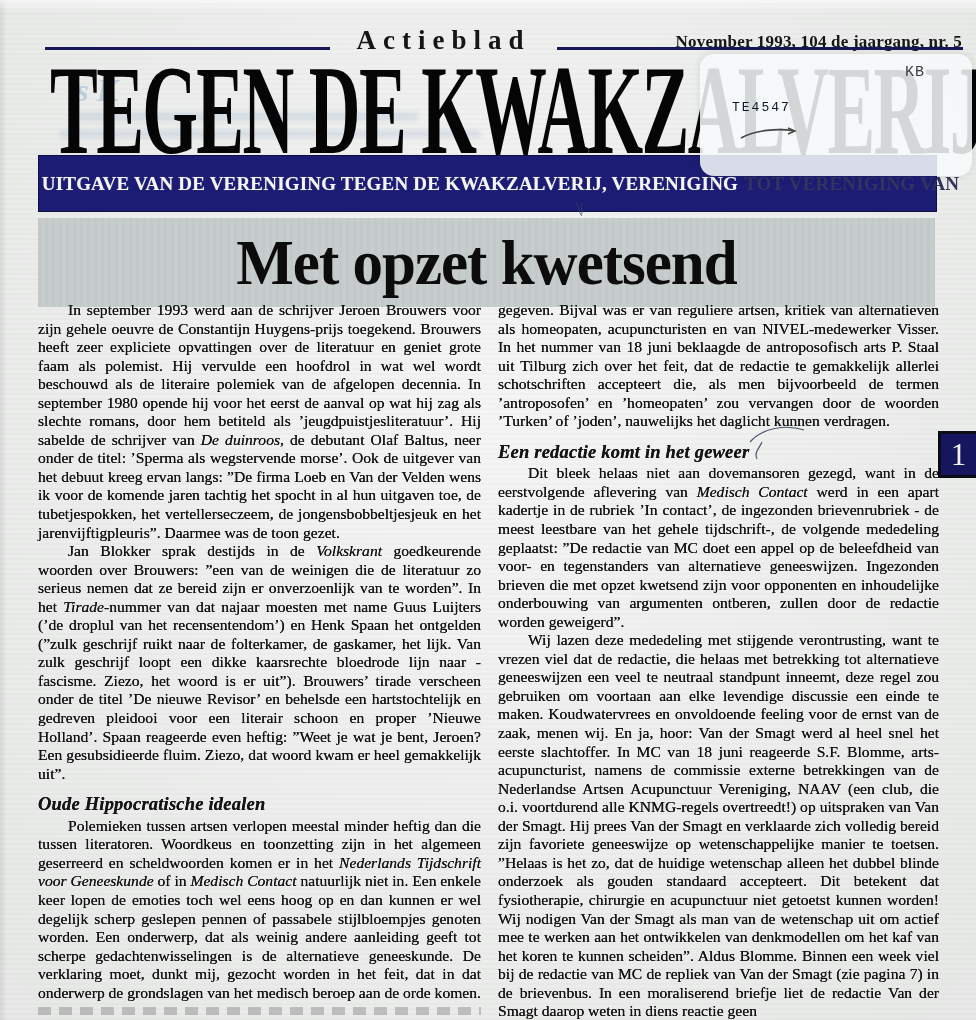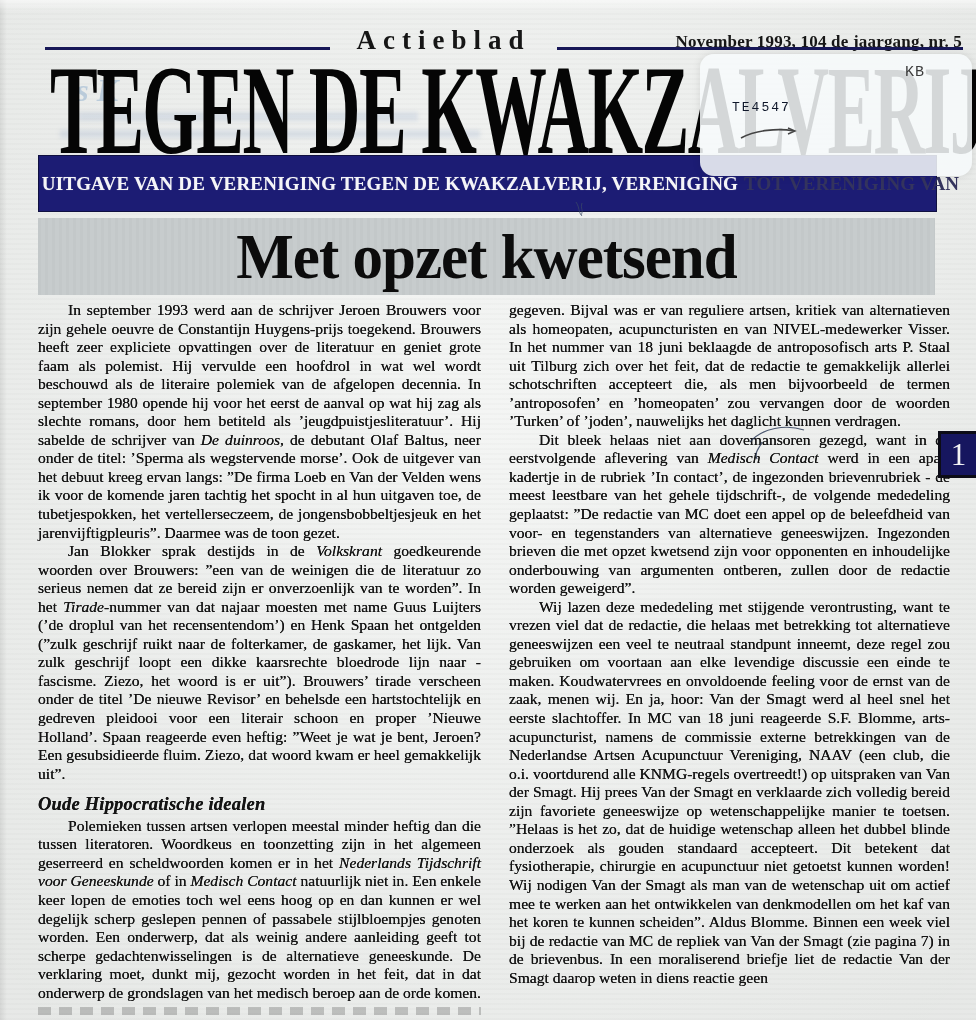--- a/index.html
+++ b/index.html
@@ -47,31 +47,31 @@
     border:1px solid #101040;box-sizing:border-box;}
   .banner-lines{position:absolute;left:0;top:0;width:100%;height:100%;z-index:7;
     display:flex;flex-direction:column;justify-content:center;align-items:center;gap:1px;margin-left:13px;}
   .banner-row{display:flex;justify-content:center;white-space:nowrap;
     color:#f5f5f8;font-weight:bold;font-size:19px;line-height:24px;letter-spacing:.2px;
     text-shadow:0 0 1px rgba(255,255,255,.4);}
   .banner-row .overlap{color:#34345e;margin-left:6px;text-shadow:none;}
   .pen-mark-banner{position:absolute;left:570px;top:200px;z-index:8;}
 
   
-  .headline-bar{position:absolute;left:38px;top:218px;width:897px;height:77px;background:#c7cccd;
+  .headline-bar{position:absolute;left:38px;top:218px;width:897px;height:89px;background:#c7cccd;
     background-image:repeating-linear-gradient(90deg, rgba(0,0,0,.02) 0 3px, transparent 3px 7px);
     display:flex;align-items:center;justify-content:center;}
   .headline-bar h1{margin:0;font-size:61px;font-weight:bold;color:#0c0c0c;letter-spacing:-1px;
     transform:scaleY(1.04);}
 
   
   .col{position:absolute;top:301px;font-size:15.6px;line-height:18.55px;text-align:justify;
     color:#141414;text-shadow:0 0 .4px currentColor;}
   .col-left{left:38px;width:443px;}
-  .col-right{left:509px;width:441px;}
+  .col-right{left:498px;width:441px;}
   .col p{margin:0;text-indent:30px;}
   .col p.noindent{text-indent:0;}
   .col h3{margin:12px 0 3px 0;font-size:18.5px;font-style:italic;font-weight:bold;letter-spacing:.2px;
     text-align:left;text-indent:0;}
   .col em{font-style:italic;}
   .cut-strip{margin-top:5px;height:8px;opacity:.4;filter:blur(.7px);
     background:repeating-linear-gradient(90deg, rgba(30,30,30,.55) 0 13px, transparent 13px 21px);}
 
   
   .page-badge{position:absolute;left:938px;top:431px;width:38px;height:47px;z-index:4;
@@ -123,20 +123,21 @@
 
 <div class="col col-left">
     <p><span>In september 1993 werd aan de schrijver Jeroen Brouwers voor zijn gehele oeuvre de Constantijn Huygens-prijs toegekend. Brouwers heeft zeer expliciete opvattingen over de literatuur en geniet grote faam als polemist. Hij vervulde een hoofdrol in wat wel wordt beschouwd als de literaire polemiek van de afgelopen decennia. In september 1980 opende hij voor het eerst de aanval op wat hij zag als slechte romans, door hem betiteld als ’jeugdpuistjesliteratuur’. Hij sabelde de schrijver van </span><em>De duinroos</em><span>, de debutant Olaf Baltus, neer onder de titel: ’Sperma als wegstervende morse’. Ook de uitgever van het debuut kreeg ervan langs: ”De firma Loeb en Van der Velden wens ik voor de komende jaren tachtig het spocht in al hun uitgaven toe, de tubetjespokken, het vertellerseczeem, de jongensbobbeltjesjeuk en het jarenvijftigpleuris”. Daarmee was de toon gezet.</span></p>
     <p><span>Jan Blokker sprak destijds in de </span><em>Volkskrant</em><span> goedkeurende woorden over Brouwers: ”een van de weinigen die de literatuur zo serieus nemen dat ze bereid zijn er onverzoenlijk van te worden”. In het </span><em>Tirade</em><span>-nummer van dat najaar moesten met name Guus Luijters (’de droplul van het recensentendom’) en Henk Spaan het ontgelden (”zulk geschrijf ruikt naar de folterkamer, de gaskamer, het lijk. Van zulk geschrijf loopt een dikke kaarsrechte bloedrode lijn naar - fascisme. Ziezo, het woord is er uit”). Brouwers’ tirade verscheen onder de titel ’De nieuwe Revisor’ en behelsde een hartstochtelijk en gedreven pleidooi voor een literair schoon en proper ’Nieuwe Holland’. Spaan reageerde even heftig: ”Weet je wat je bent, Jeroen? Een gesubsidieerde fluim. Ziezo, dat woord kwam er heel gemakkelijk uit”.</span></p>
     <h3>Oude Hippocratische idealen</h3>
     <p><span>Polemieken tussen artsen verlopen meestal minder heftig dan die tussen literatoren. Woordkeus en toonzetting zijn in het algemeen geserreerd en scheldwoorden komen er in het </span><em>Nederlands Tijdschrift voor Geneeskunde</em><span> of in </span><em>Medisch Contact</em><span> natuurlijk niet in. Een enkele keer lopen de emoties toch wel eens hoog op en dan kunnen er wel degelijk scherp geslepen pennen of passabele stijlbloempjes genoten worden. Een onderwerp, dat als weinig andere aanleiding geeft tot scherpe gedachtenwisselingen is de alternatieve geneeskunde. De verklaring moet, dunkt mij, gezocht worden in het feit, dat in dat onderwerp de grondslagen van het medisch beroep aan de orde komen.</span></p>
     <div class="cut-strip"></div>
   </div>
 <div class="col col-right">
     <p class="noindent"><span>gegeven. Bijval was er van reguliere artsen, kritiek van alternatieven als homeopaten, acupuncturisten en van NIVEL-medewerker Visser. In het nummer van 18 juni beklaagde de antroposofisch arts P. Staal uit Tilburg zich over het feit, dat de redactie te gemakkelijk allerlei schotschriften accepteert die, als men bijvoorbeeld de termen ’antroposofen’ en ’homeopaten’ zou vervangen door de woorden ’Turken’ of ’joden’, nauwelijks het daglicht kunnen verdragen.</span></p>
+    <h3>Een redactie komt in het geweer</h3>
     <p><span>Dit bleek helaas niet aan dovemansoren gezegd, want in de eerstvolgende aflevering van </span><em>Medisch Contact</em><span> werd in een apart kadertje in de rubriek ’In contact’, de ingezonden brievenrubriek - de meest leestbare van het gehele tijdschrift-, de volgende mededeling geplaatst: ”De redactie van MC doet een appel op de beleefdheid van voor- en tegenstanders van alternatieve geneeswijzen. Ingezonden brieven die met opzet kwetsend zijn voor opponenten en inhoudelijke onderbouwing van argumenten ontberen, zullen door de redactie worden geweigerd”.</span></p>
     <p><span>Wij lazen deze mededeling met stijgende verontrusting, want te vrezen viel dat de redactie, die helaas met betrekking tot alternatieve geneeswijzen een veel te neutraal standpunt inneemt, deze regel zou gebruiken om voortaan aan elke levendige discussie een einde te maken. Koudwatervrees en onvoldoende feeling voor de ernst van de zaak, menen wij. En ja, hoor: Van der Smagt werd al heel snel het eerste slachtoffer. In MC van 18 juni reageerde S.F. Blomme, arts-acupuncturist, namens de commissie externe betrekkingen van de Nederlandse Artsen Acupunctuur Vereniging, NAAV (een club, die o.i. voortdurend alle KNMG-regels overtreedt!) op uitspraken van Van der Smagt. Hij prees Van der Smagt en verklaarde zich volledig bereid zijn favoriete geneeswijze op wetenschappelijke manier te toetsen. ”Helaas is het zo, dat de huidige wetenschap alleen het dubbel blinde onderzoek als gouden standaard accepteert. Dit betekent dat fysiotherapie, chirurgie en acupunctuur niet getoetst kunnen worden! Wij nodigen Van der Smagt als man van de wetenschap uit om actief mee te werken aan het ontwikkelen van denkmodellen om het kaf van het koren te kunnen scheiden”. Aldus Blomme. Binnen een week viel bij de redactie van MC de repliek van Van der Smagt (zie pagina 7) in de brievenbus. In een moraliserend briefje liet de redactie Van der Smagt daarop weten in diens reactie geen</span></p>
   </div>
 
 <div class="page-badge">1</div>
 <svg class="squiggle" width="78" height="42" viewBox="0 0 78 42">
   <path d="M8 22 C 20 8, 44 4, 62 10 M20 22 c -3 7, -8 10, -5 17" stroke="#2e3c58" stroke-width="1.2" fill="none"></path>
 </svg>
 
 </body></html>

